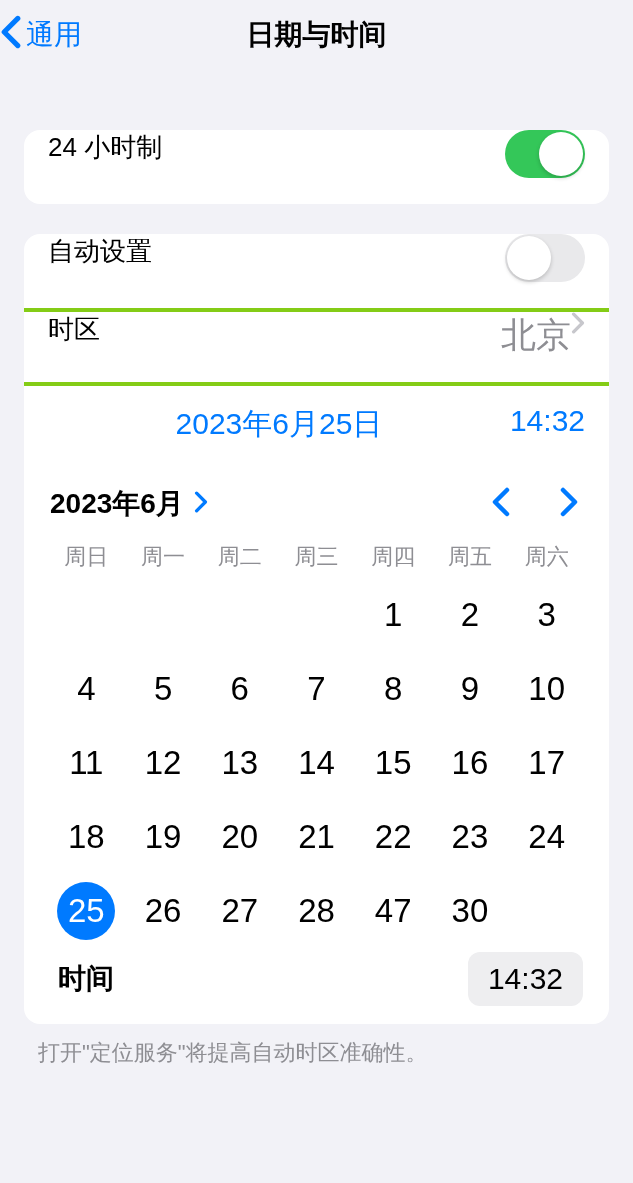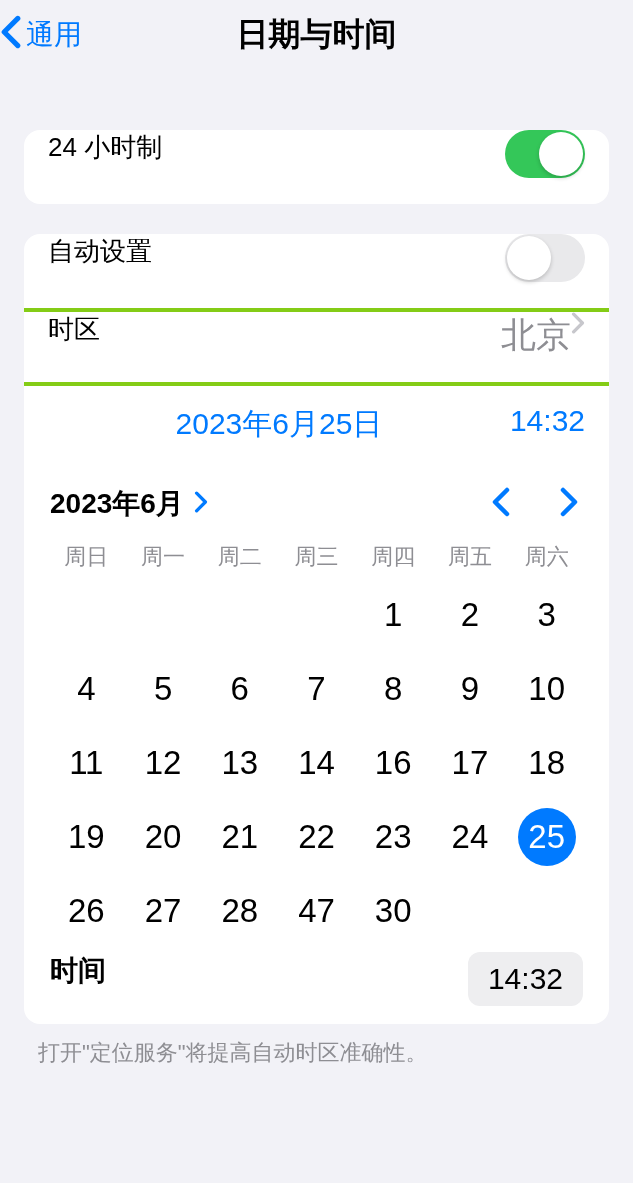--- a/index.html
+++ b/index.html
@@ -21,21 +21,21 @@
       align-items: center;
       color: #007aff;
       font-size: 28px;
       cursor: pointer;
     }
     .nav-back svg { width: 22px; height: 34px; margin-right: 4px; }
     .nav-title {
       position: absolute;
       left: 50%;
       transform: translateX(-50%);
-      font-size: 32px;
+      font-size: 28px;
       font-weight: 600;
     }
     .group {
       margin: 30px 24px 0;
       background: #fff;
       border-radius: 16px;
       overflow: hidden;
     }
     .group-first { margin-top: 60px; }
     .row {
@@ -140,22 +140,24 @@
       justify-content: center;
       border-radius: 50%;
     }
     .cal-day.selected .circle {
       background: #007aff;
       color: #fff;
       font-weight: 500;
     }
     .time-row {
       display: flex;
+      align-items: center;
       margin-top: 10px;
       padding: 0 2px 8px;
+      margin-left: 8px;
     }
     .time-label { font-size: 28px; font-weight: 600; flex: 1; }
     .time-pill {
       background: #eeeef0;
       border-radius: 12px;
       padding: 10px 20px;
       font-size: 30px;
       cursor: pointer;
     }
     .footer-note {
@@ -287,20 +289,23 @@
         <div class="cal-day">
           <div class="circle">12</div>
         </div>
         <div class="cal-day">
           <div class="circle">13</div>
         </div>
         <div class="cal-day">
           <div class="circle">14</div>
         </div>
         <div class="cal-day">
+          <div class="circle">15</div>
+        </div>
+        <div class="cal-day">
           <div class="circle">16</div>
         </div>
         <div class="cal-day">
           <div class="circle">17</div>
         </div>
         <div class="cal-day">
           <div class="circle">18</div>
         </div>
         <div class="cal-day">
           <div class="circle">19</div>

